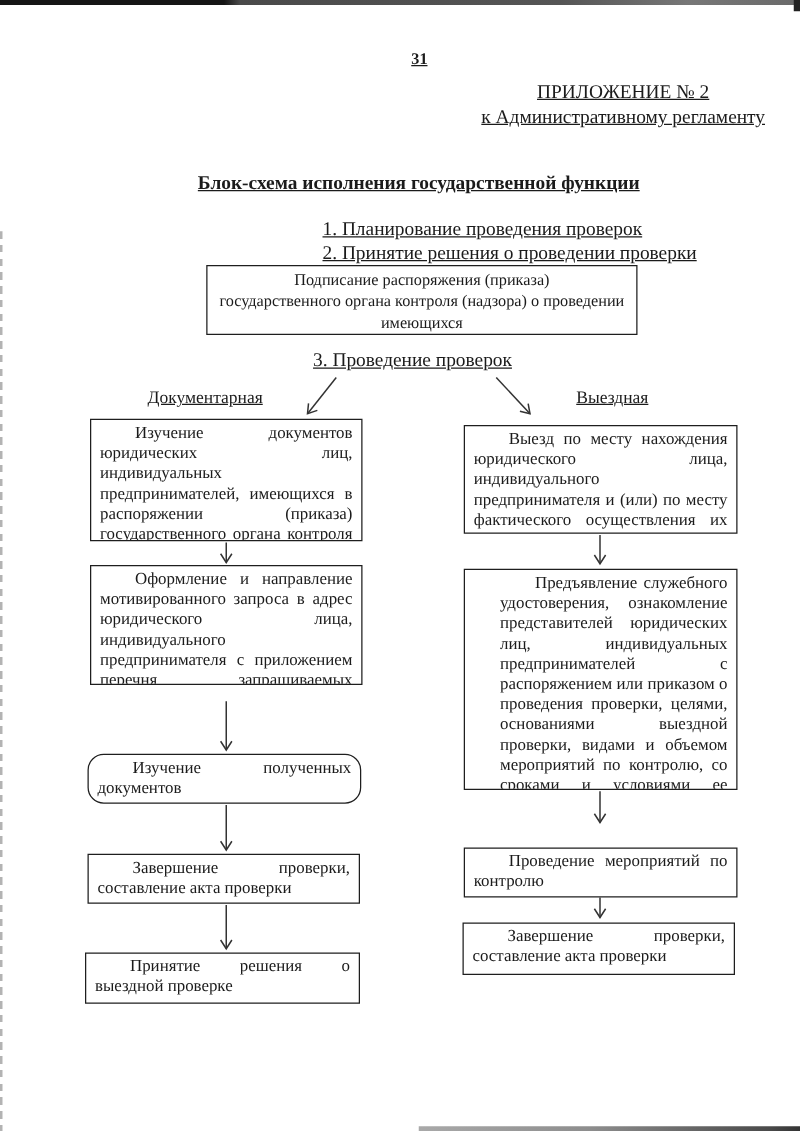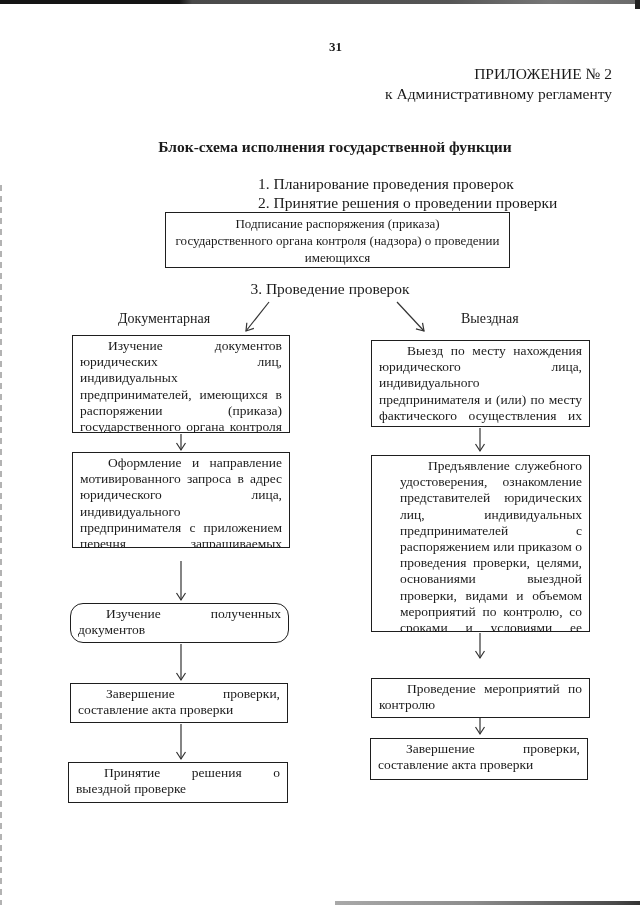--- a/index.html
+++ b/index.html
@@ -13,23 +13,23 @@
   }
   
   .scan-top{position:absolute;top:0;left:0;width:640px;height:4px;z-index:5;
     background:linear-gradient(to right,#151515 0%,#151515 28%,#4a4a4a 30%,#555 70%,#777 86%,#6a6a6a 100%);}
   .scan-top-corner{position:absolute;top:0;right:0;width:5px;height:9px;background:#222;z-index:6;}
   .scan-left{position:absolute;top:185px;left:0;width:2px;height:720px;z-index:5;
     background:repeating-linear-gradient(to bottom,#b3b3b3 0 6px,transparent 6px 11px);}
   .scan-bottom{position:absolute;bottom:0;left:335px;width:305px;height:4px;z-index:5;
     background:linear-gradient(to right,#a9a9a9 0%,#8d8d8d 45%,#4a4a4a 92%,#333 100%);}
   
-  .abs{position:absolute;}
+  .abs{position:absolute;text-decoration:underline;}
   .page-number{top:39px;left:329px;font-size:13px;font-weight:bold;}
-  .appendix{top:64px;right:28px;text-align:right;font-size:15.5px;line-height:20px;}
+  .appendix{top:64px;right:28px;text-align:center;font-size:15.5px;line-height:20px;}
   .doc-title{top:138px;left:30px;width:610px;text-align:center;font-size:15.5px;font-weight:bold;}
   .steps{top:174px;left:258px;font-size:15.5px;line-height:19px;}
   .step3{top:280px;left:120px;width:420px;text-align:center;font-size:15.5px;}
   .col-label{font-size:14px;}
   .col-label.left{top:311px;left:118px;}
   .col-label.right{top:311px;left:461px;}
   
   .fbox{
     position:absolute;
     border:1.5px solid #1e1e1e;

